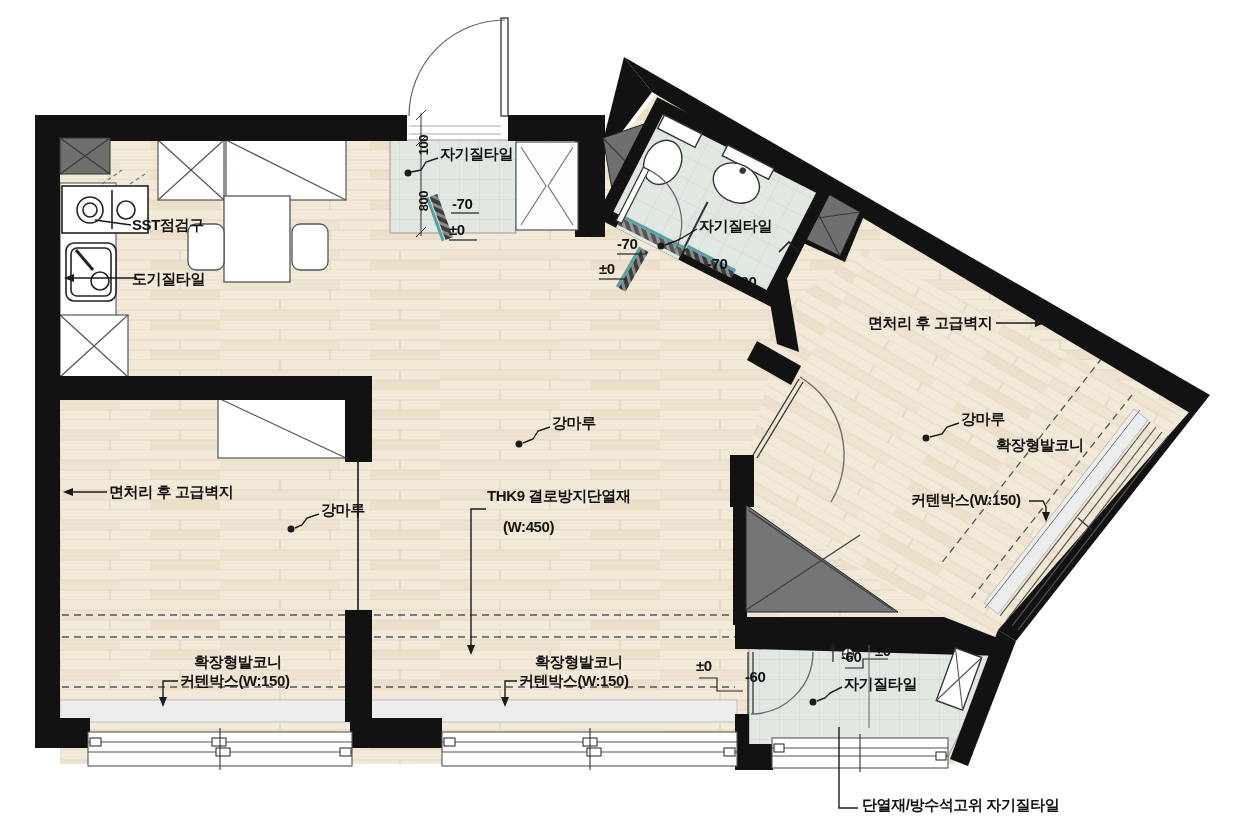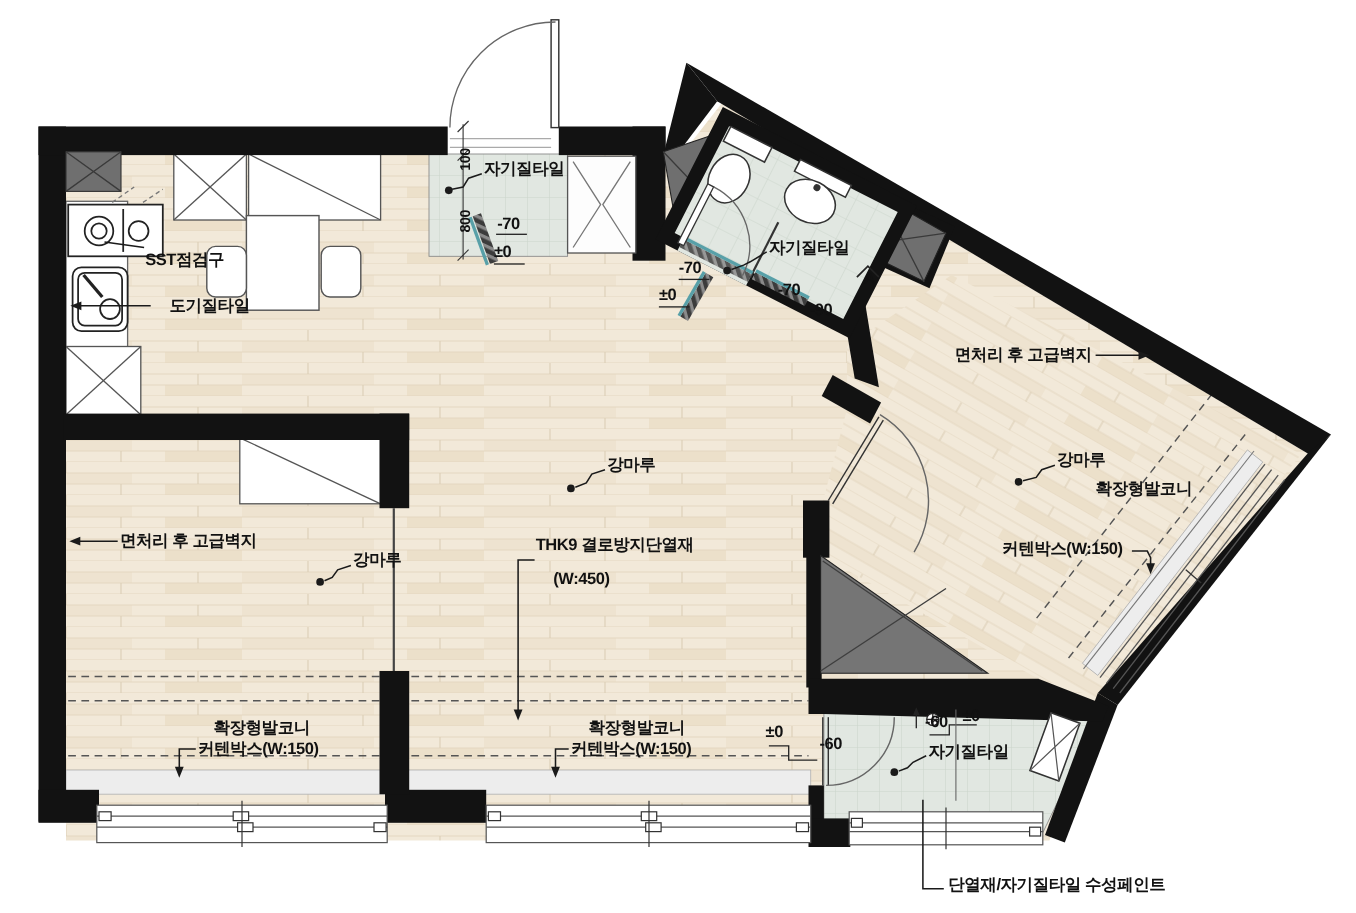--- a/index.html
+++ b/index.html
@@ -288,22 +288,22 @@
     <polygon points="63,492 73,488 73,496"></polygon>
     <polygon points="1045,323 1035,319 1035,327"></polygon>
     <polygon points="1046,522 1042,512 1050,512"></polygon>
     <polygon points="471,655 467,645 475,645"></polygon>
     <polygon points="163,707 159,697 167,697"></polygon>
     <polygon points="505,707 501,697 509,697"></polygon>
   </g>
 </svg>
 
 <div id="annotations">
-      <div class="lbl" style="left: 132px; top: 217px; margin-top: 12px;">SST점검구</div>
-      <div class="lbl" style="left: 154px; top: 271px;">도기질타일</div>
+      <div class="lbl" style="left: 132px; top: 217px;">SST점검구</div>
+      <div class="lbl" style="left: 132px; top: 271px;">도기질타일</div>
       <div class="lbl" style="left: 440px; top: 146px;">자기질타일</div>
       <div class="lbl rot" style="left: 431px; top: 141px;">100</div>
       <div class="lbl rot" style="left: 431px; top: 197px;">800</div>
       <div class="lbl" style="left: 452px; top: 196px;">-70</div>
       <div class="lbl" style="left: 449px; top: 222px;">±0</div>
       <div class="lbl" style="left: 617px; top: 236px;">-70</div>
       <div class="lbl" style="left: 599px; top: 261px;">±0</div>
       <div class="lbl" style="left: 699px; top: 218px;">자기질타일</div>
       <div class="lbl" style="left: 707px; top: 256px;">-70</div>
       <div class="lbl" style="left: 736px; top: 274px;">-90</div>
@@ -318,16 +318,16 @@
       <div class="lbl" style="left: 321px; top: 502px;">강마루</div>
       <div class="lbl" style="left: 194px; top: 654px;">확장형발코니</div>
       <div class="lbl" style="left: 180px; top: 673px;">커텐박스(W:150)</div>
       <div class="lbl" style="left: 535px; top: 654px;">확장형발코니</div>
       <div class="lbl" style="left: 519px; top: 673px;">커텐박스(W:150)</div>
       <div class="lbl" style="left: 696px; top: 658px;">±0</div>
       <div class="lbl" style="left: 745px; top: 669px;">-60</div>
       <div class="lbl" style="left: 841px; top: 649px;">-60</div>
       <div class="lbl" style="left: 875px; top: 643px;">±0</div>
       <div class="lbl" style="left: 844px; top: 676px;">자기질타일</div>
-      <div class="lbl" style="left: 862px; top: 797px;">단열재/자기질타일 수성페인트</div>
+      <div class="lbl" style="left: 862px; top: 797px;">단열재/방수석고위 자기질타일</div>
       <div class="lbl" style="left: 785px; top: 246px;">A</div>
     </div>
 </div>
 
 </body></html>

